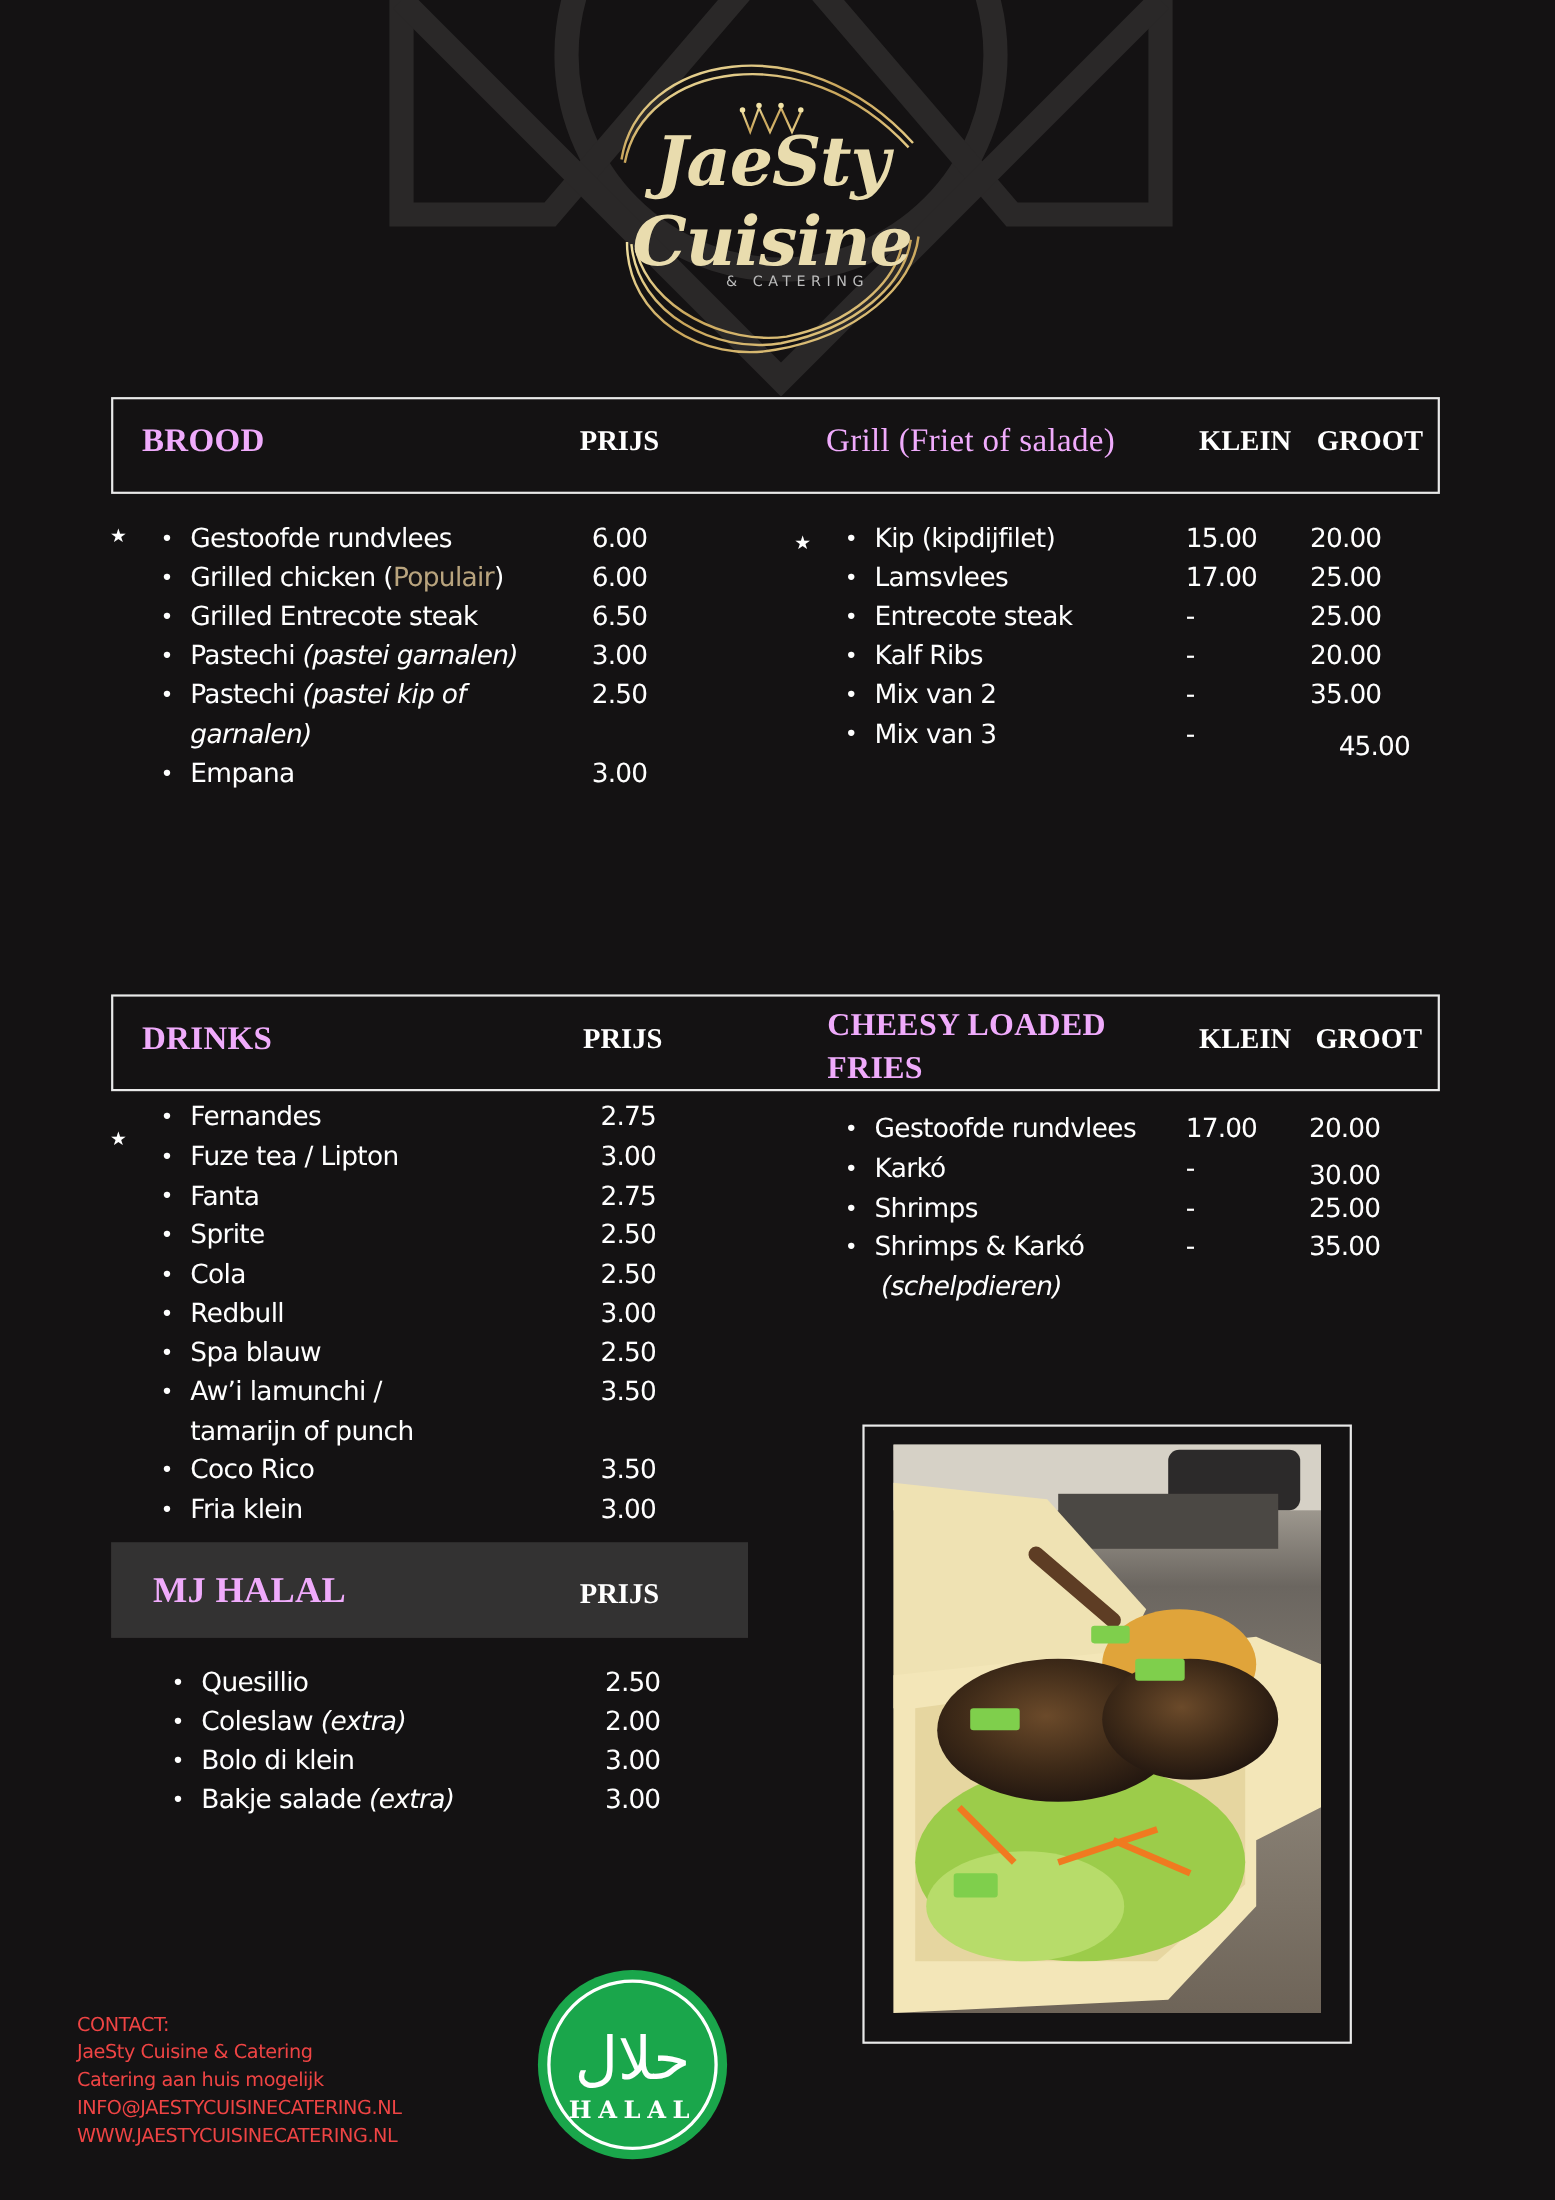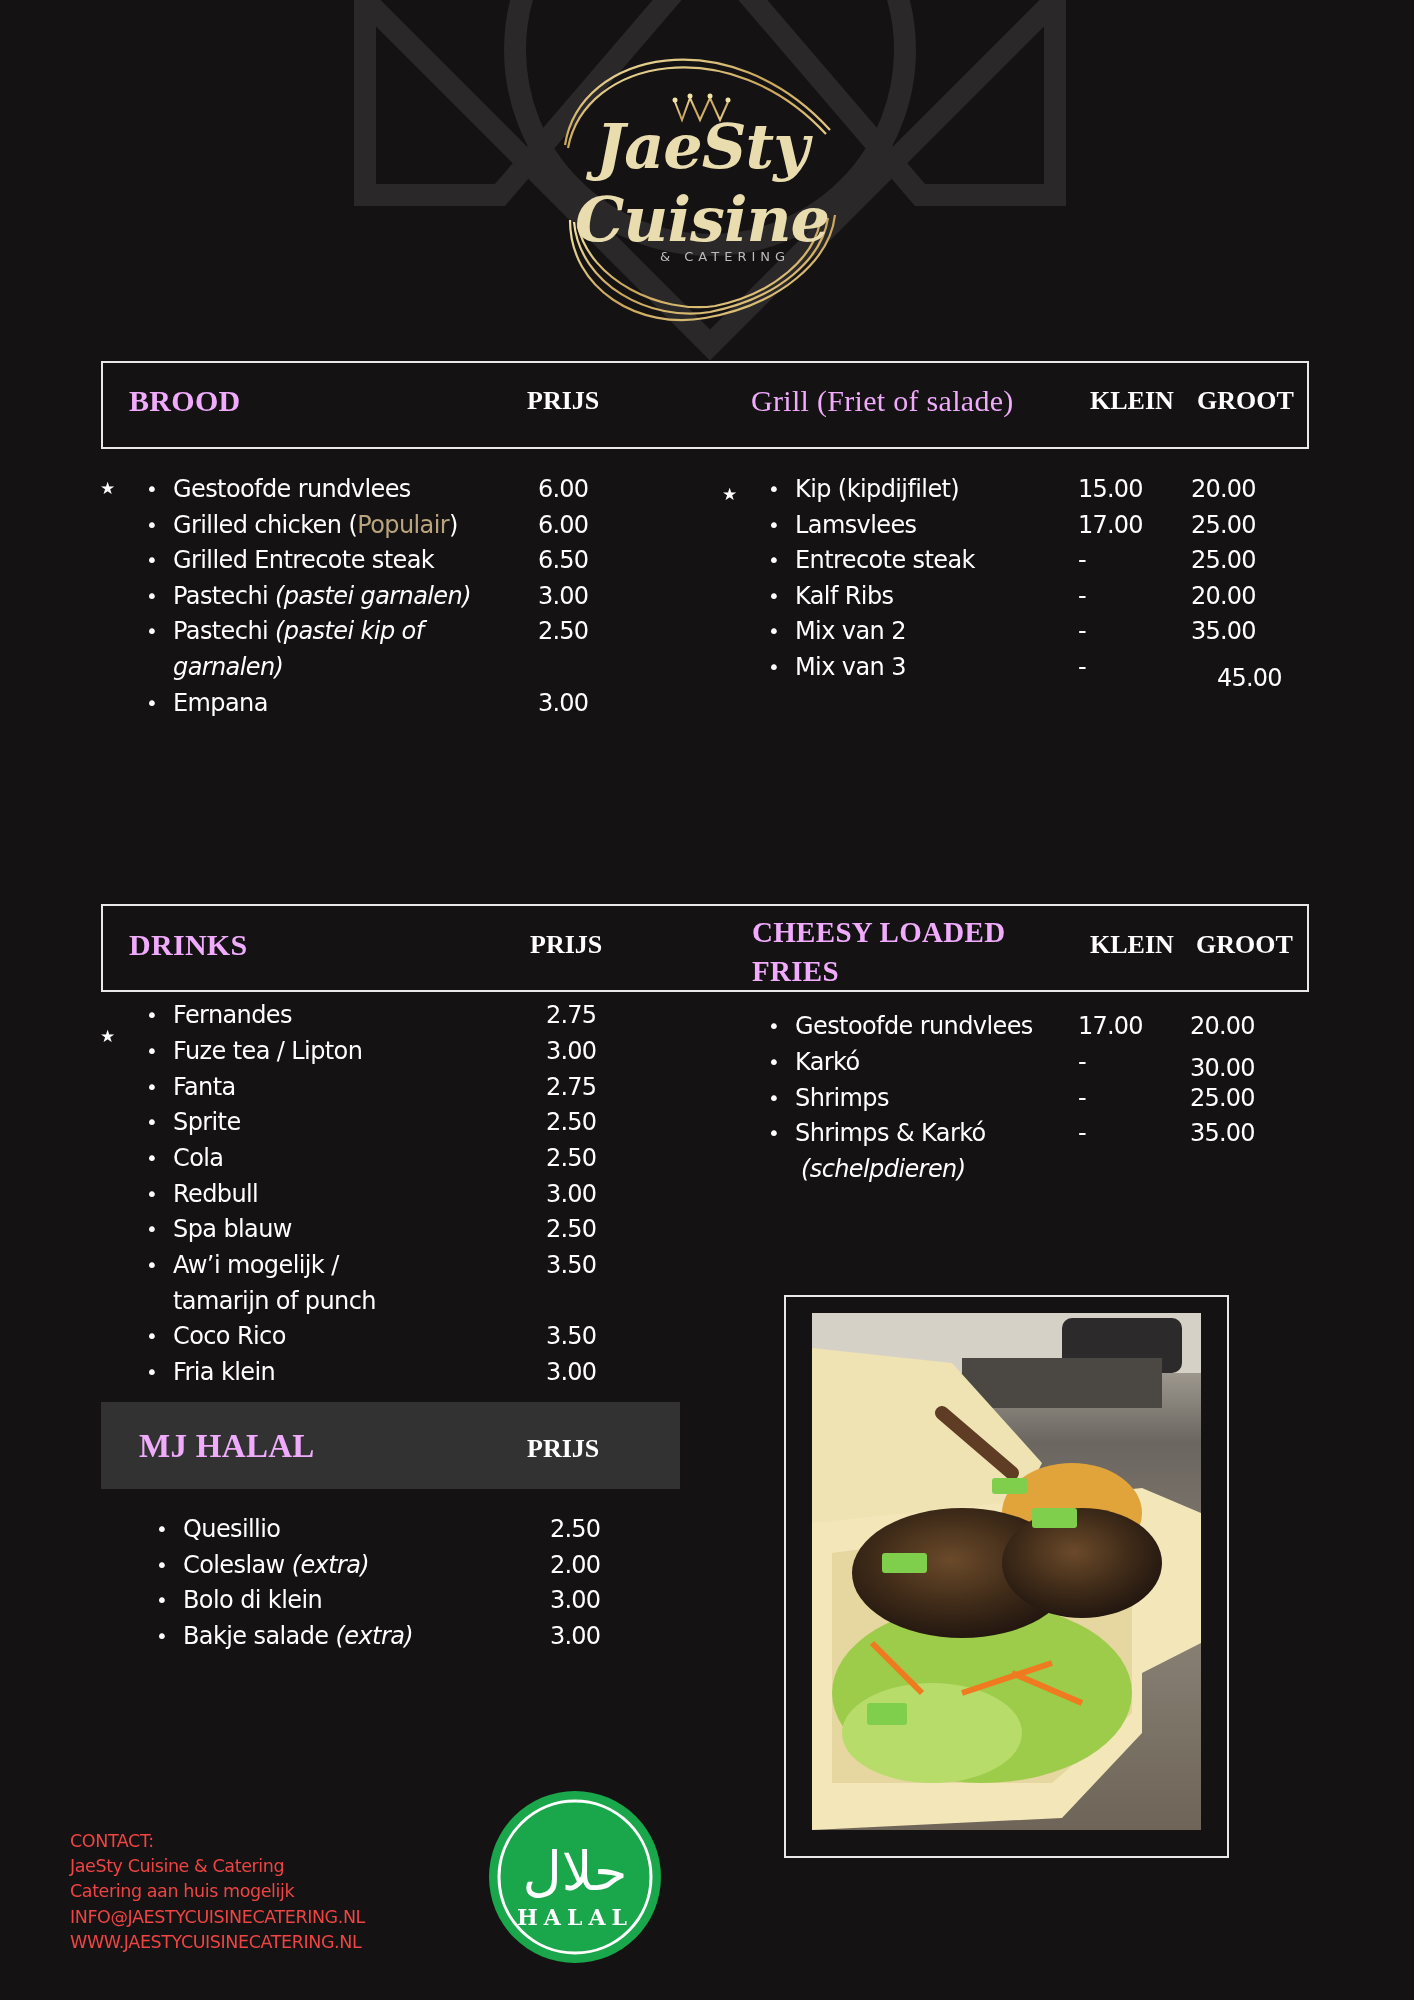--- a/index.html
+++ b/index.html
@@ -180,21 +180,21 @@
 
   <div class="item" style="left:173px; top:1141px;"><span class="bullet">•</span><span>Cola</span></div>
   <div class="price" style="left:546px; top:1141px;">2.50</div>
 
   <div class="item" style="left:173px; top:1177px;"><span class="bullet">•</span><span>Redbull</span></div>
   <div class="price" style="left:546px; top:1177px;">3.00</div>
 
   <div class="item" style="left:173px; top:1212px;"><span class="bullet">•</span><span>Spa blauw</span></div>
   <div class="price" style="left:546px; top:1212px;">2.50</div>
 
-  <div class="item" style="left:173px; top:1248px;"><span class="bullet">•</span><span>Aw’i mogelijk /</span><br><span>tamarijn of punch</span></div>
+  <div class="item" style="left:173px; top:1248px;"><span class="bullet">•</span><span>Aw’i lamunchi /</span><br><span>tamarijn of punch</span></div>
   <div class="price" style="left:546px; top:1248px;">3.50</div>
 
   <div class="item" style="left:173px; top:1319px;"><span class="bullet">•</span><span>Coco Rico</span></div>
   <div class="price" style="left:546px; top:1319px;">3.50</div>
 
   <div class="item" style="left:173px; top:1355px;"><span class="bullet">•</span><span>Fria klein</span></div>
   <div class="price" style="left:546px; top:1355px;">3.00</div>
 </div>
 
 <div>

